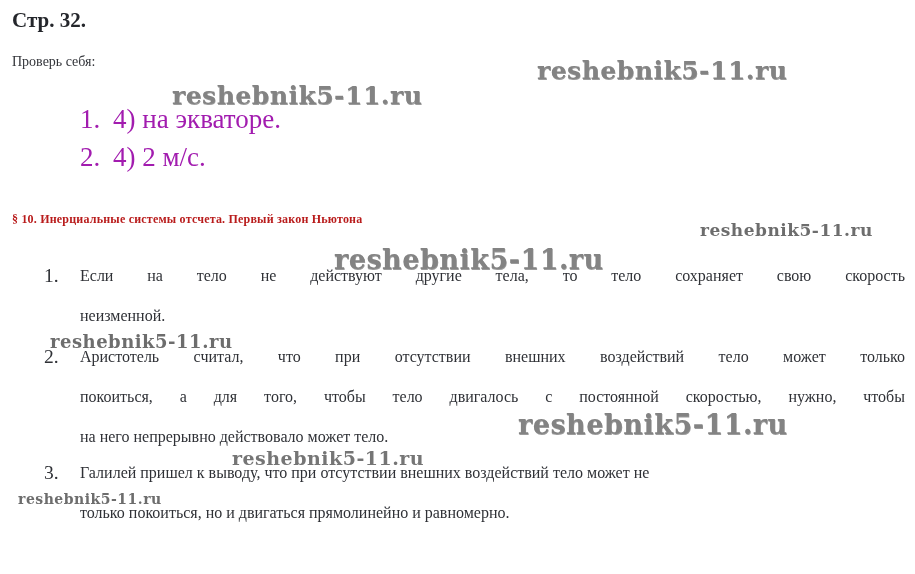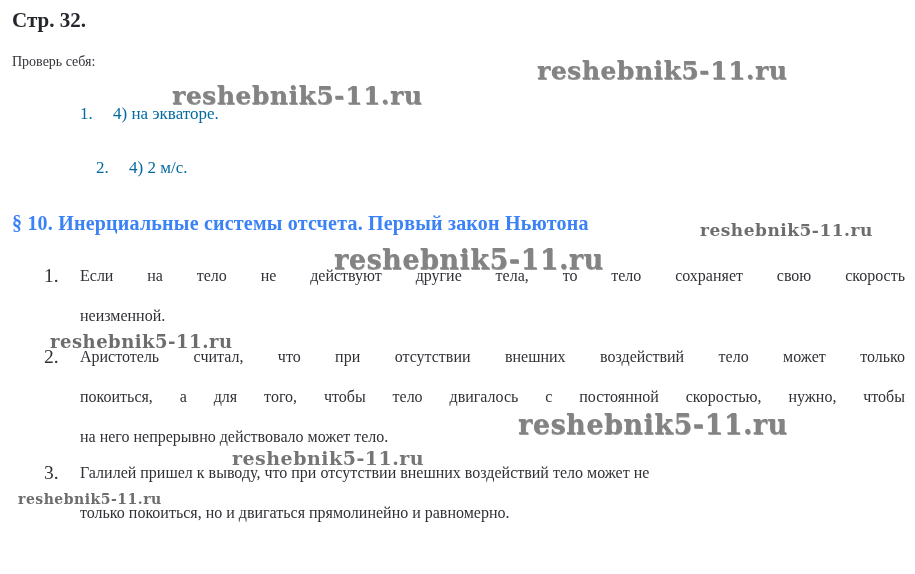--- a/index.html
+++ b/index.html
@@ -21,34 +21,34 @@
   }
   .page-subtitle {
     position: absolute;
     left: 12px; top: 54px;
     font-size: 14px;
     color: #33353a;
   }
   .cl-item {
     position: absolute;
     left: 80px;
-    font-size: 17px;
-    color: #0369a1;
+    font-size: 27px;
+    color: #a21caf;
     white-space: nowrap;
   }
   .cl-item .num { display: inline-block; width: 33px; }
   .cl-item-1 { top: 104px; }
-  .cl-item-2 { top: 158px; margin-left: 16px; }
+  .cl-item-2 { top: 142px; }
 
   .section-heading {
     position: absolute;
     left: 12px; top: 212px;
-    font-size: 20px;
+    font-size: 12px;
     font-weight: bold;
-    color: #3b82f6;
+    color: #b91c1c;
     letter-spacing: 0.2px;
   }
 
   .sl-item {
     position: absolute;
     left: 0; right: 0;
   }
   .sl-item .num {
     position: absolute;
     left: 44px; top: 0;

